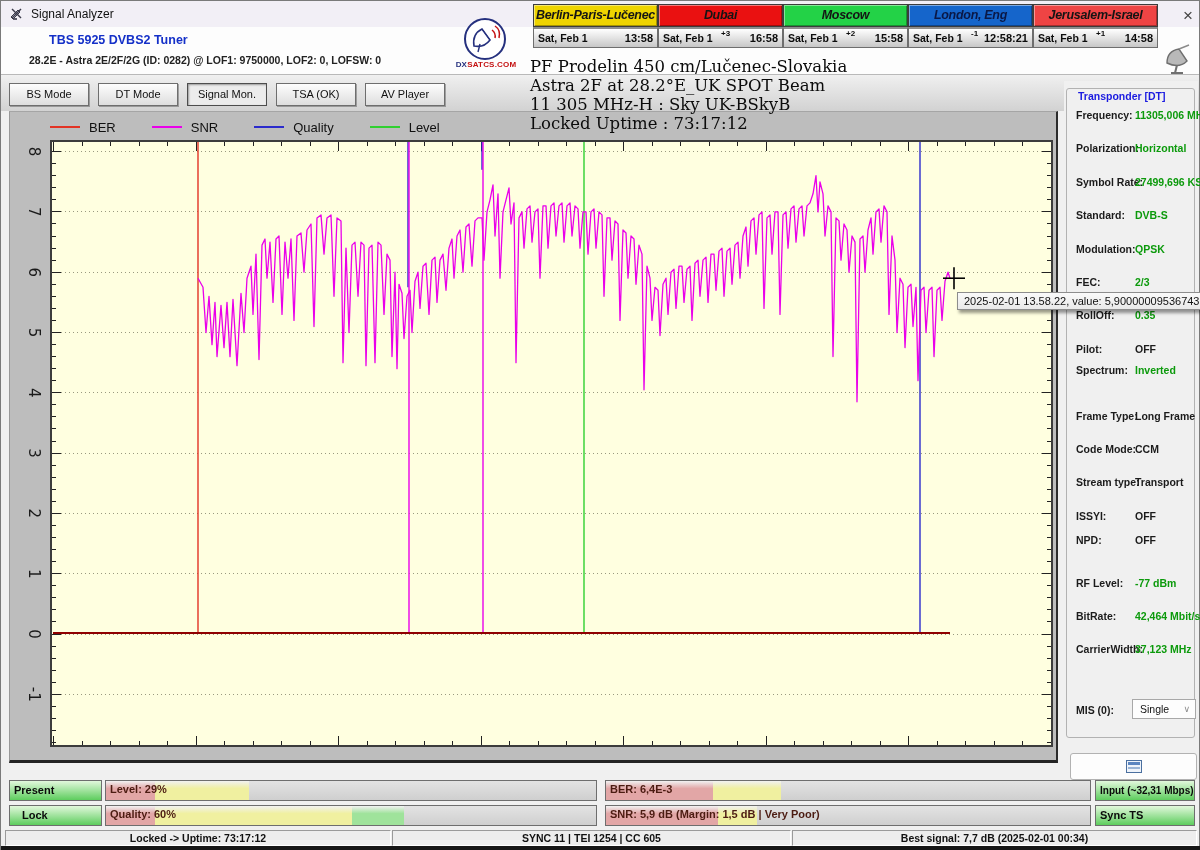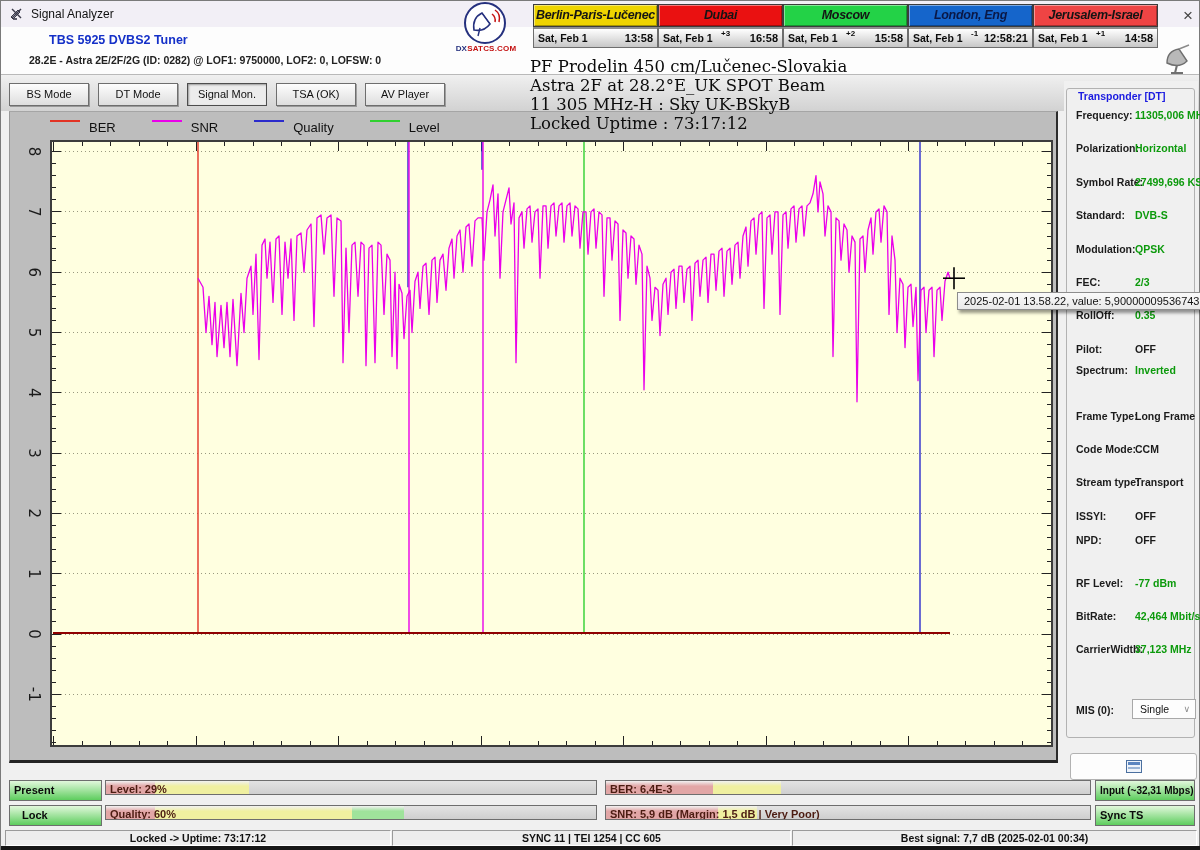--- a/index.html
+++ b/index.html
@@ -16,58 +16,58 @@
   .tunerinfo{position:absolute;left:28px;top:27px;font-size:10.5px;color:#222;font-weight:bold;}
   .divider{position:absolute;left:0;top:73px;width:100%;height:2px;border-top:1px solid #b9b9b9;border-bottom:1px solid #fafafa;}
   
   .tabband{position:absolute;left:0;top:75px;width:100%;height:35px;background:linear-gradient(#efefef,#d2d2d2);}
   .tabs{position:absolute;left:8px;top:7px;display:flex;gap:9px;}
   .tab{width:78px;height:21px;font-size:11px;color:#111;text-align:center;line-height:21px;background:linear-gradient(#fdfdfd,#dedede);border:1px solid #6e6e6e;box-shadow:1px 1px 0 rgba(80,80,80,.45);}
   .tab.active{background:#ececec;box-shadow:inset 1px 1px 2px #9a9a9a;border-color:#4d4d4d;}
   
   .chartzone{position:absolute;left:8px;top:110px;width:1049px;height:652px;background:#bdbdbd;border-top:1px solid #a5a5a5;border-left:1px solid #989898;border-right:2px solid #2c2c2c;border-bottom:3px solid #232323;box-sizing:border-box;}
   .legendrow{position:absolute;left:40px;top:4px;height:22px;display:flex;align-items:center;}
-  .legenditem{display:flex;align-items:flex-start;margin-right:36px;}
+  .legenditem{display:flex;align-items:center;margin-right:36px;}
   .legendline{width:30px;height:0;border-top:2px solid #000;margin-right:9px;}
   .legendlabel{font-size:13px;color:#101010;}
   #plot{position:absolute;left:0;top:0;}
   
   .overlay{position:absolute;left:529px;top:56px;z-index:6;font-family:"DejaVu Serif",serif;font-size:16.5px;line-height:19px;color:#0b0b0b;white-space:nowrap;}
   
   .tooltip{position:absolute;left:956px;top:291px;z-index:30;background:linear-gradient(#fafafa,#e9e9e9);border:1px solid #8d8d8d;box-shadow:2px 3px 3px rgba(0,0,0,.4);font-size:11px;color:#111;padding:2px 6px;white-space:nowrap;}
   
   .clocks{position:absolute;left:532px;top:3px;display:flex;z-index:8;}
   .clock{width:125px;}
   .clockhead{height:23px;border:1px solid #3c3c3c;box-sizing:border-box;box-shadow:inset 1px 1px 0 rgba(255,255,255,.45),inset -1px -1px 0 rgba(0,0,0,.3);font-weight:bold;font-style:italic;font-size:12.5px;letter-spacing:-0.3px;text-align:center;line-height:21px;overflow:hidden;}
   .clocktime{position:relative;height:21px;background:linear-gradient(#ffffff,#c7c7c7);border:1px solid #6e6e6e;border-top:2px solid #8d8d8d;box-sizing:border-box;font-weight:bold;font-size:10.5px;color:#0c0c0c;}
   .clockdate{position:absolute;left:4px;top:3px;}
   .clockoffset{position:absolute;left:62px;top:0px;font-size:8px;}
   .clockval{position:absolute;right:4px;top:3px;font-size:11px;}
   
-  .logo{position:absolute;left:449px;top:0px;width:72px;height:54px;z-index:8;text-align:center;}
+  .logo{position:absolute;left:449px;top:16px;width:72px;height:54px;z-index:8;text-align:center;}
   .logocircle{position:absolute;left:14px;top:1px;width:42px;height:42px;border:2px solid #25307e;border-radius:50%;background:#fff;box-sizing:border-box;}
   .logotext{position:absolute;left:0;top:43px;width:72px;font-size:8px;font-weight:bold;letter-spacing:0.2px;}
   .logotext .dx{color:#25307e;} .logotext .rest{color:#c41212;}
   .satmini{position:absolute;left:1158px;top:36px;width:40px;height:40px;z-index:8;}
   
   .rpanel{position:absolute;left:1063px;top:80px;width:134px;height:682px;background:#f0f0f0;}
   .groupbox{position:absolute;left:2px;top:7px;width:129px;height:650px;border:1px solid #b2b2b2;border-radius:3px;box-sizing:border-box;}
   .grouptitle{position:absolute;left:8px;top:1px;background:#f0f0f0;padding:0 3px;font-size:10.5px;font-weight:bold;color:#1a1ae0;}
   .trow{position:absolute;left:0;width:134px;height:14px;}
   .trow .tl{position:absolute;left:9px;top:0;font-size:10.5px;font-weight:bold;color:#1b1b1b;}
   .trow .tv{position:absolute;left:68px;top:0;font-size:10.5px;font-weight:bold;white-space:nowrap;}
   .tv.green{color:#0c9a0c;} .tv.black{color:#1b1b1b;}
   .misrow{position:absolute;left:0;top:612px;width:134px;}
   .misrow .tl{position:absolute;left:9px;top:3px;font-size:10.5px;font-weight:bold;color:#1b1b1b;}
   .misselect{position:absolute;left:65px;top:-2px;width:64px;height:20px;background:#fdfdfd;border:1px solid #a8a8a8;box-sizing:border-box;font-size:10.5px;color:#111;line-height:18px;padding-left:7px;}
   .mischev{position:absolute;right:5px;top:0px;color:#8a8a8a;font-size:9px;}
   .emptybox{position:absolute;left:3px;top:664px;width:127px;height:27px;background:#fdfdfd;border:1px solid #b2b2b2;border-radius:3px;box-sizing:border-box;display:flex;align-items:center;justify-content:center;}
   
   .statbox{position:absolute;height:21px;background:linear-gradient(#e2f8dc,#5ecd5e);border:1px solid #6e6e6e;box-sizing:border-box;font-size:11px;font-weight:bold;color:#0a0a0a;line-height:19px;padding-left:4px;overflow:hidden;}
-  .hbar{position:absolute;height:15px;background:linear-gradient(#e3e3e3,#cfcfcf);border:1px solid #6e6e6e;box-sizing:border-box;overflow:hidden;padding-left:32px;}
+  .hbar{position:absolute;height:21px;background:linear-gradient(#e3e3e3,#cfcfcf);border:1px solid #6e6e6e;box-sizing:border-box;overflow:hidden;padding-left:32px;}
   .hseg{position:absolute;top:0;bottom:0;}
   .hbarlabel{position:absolute;left:4px;top:2px;font-size:11px;font-weight:bold;color:#4c1c12;white-space:nowrap;}
   .statusbar{position:absolute;left:0px;top:829px;width:1200px;height:17px;}
   .sbcell{position:absolute;top:0;height:16px;background:#ededed;border:1px solid;border-color:#9a9a9a #ffffff #ffffff #9a9a9a;box-sizing:border-box;font-size:10.5px;font-weight:bold;color:#111;text-align:center;line-height:14px;}
   .bottomstrip{position:absolute;left:0;top:845px;width:1200px;height:4px;background:#161616;}
 </style>
 </head>
 <body>
 
 <div class="window">

